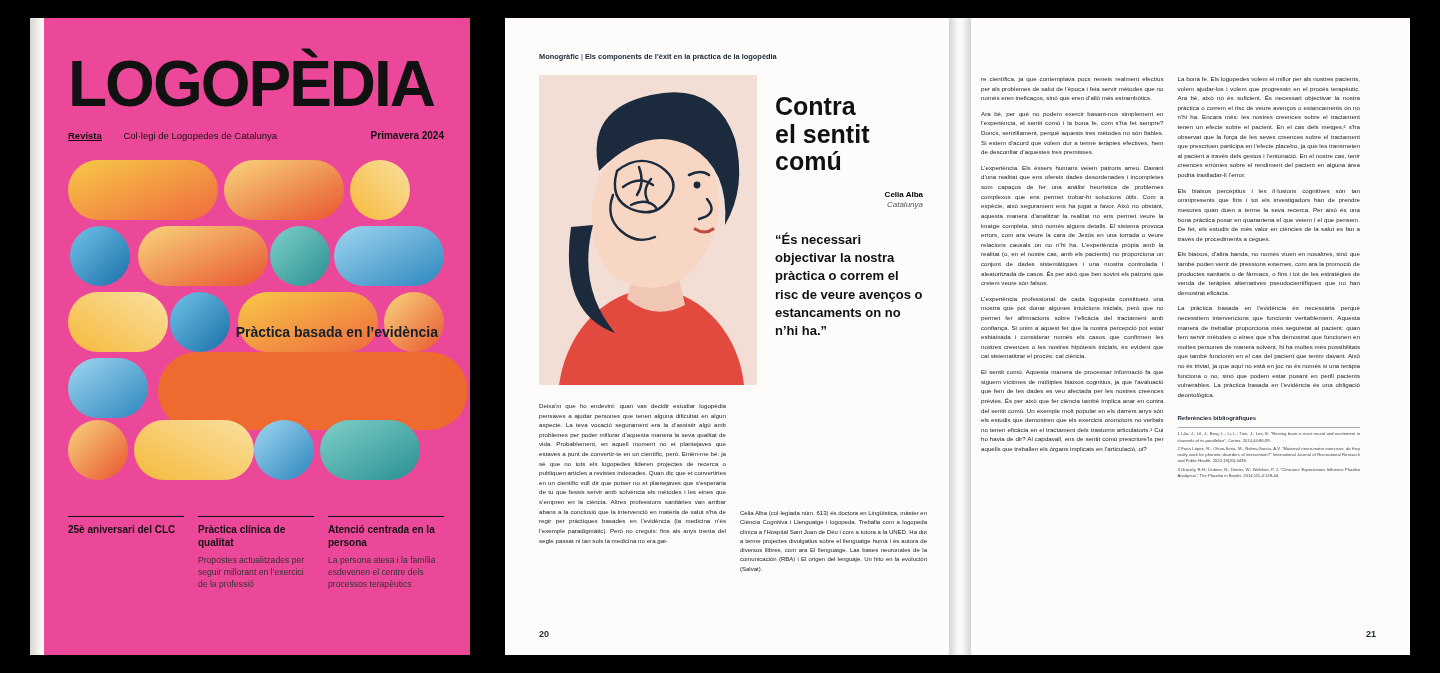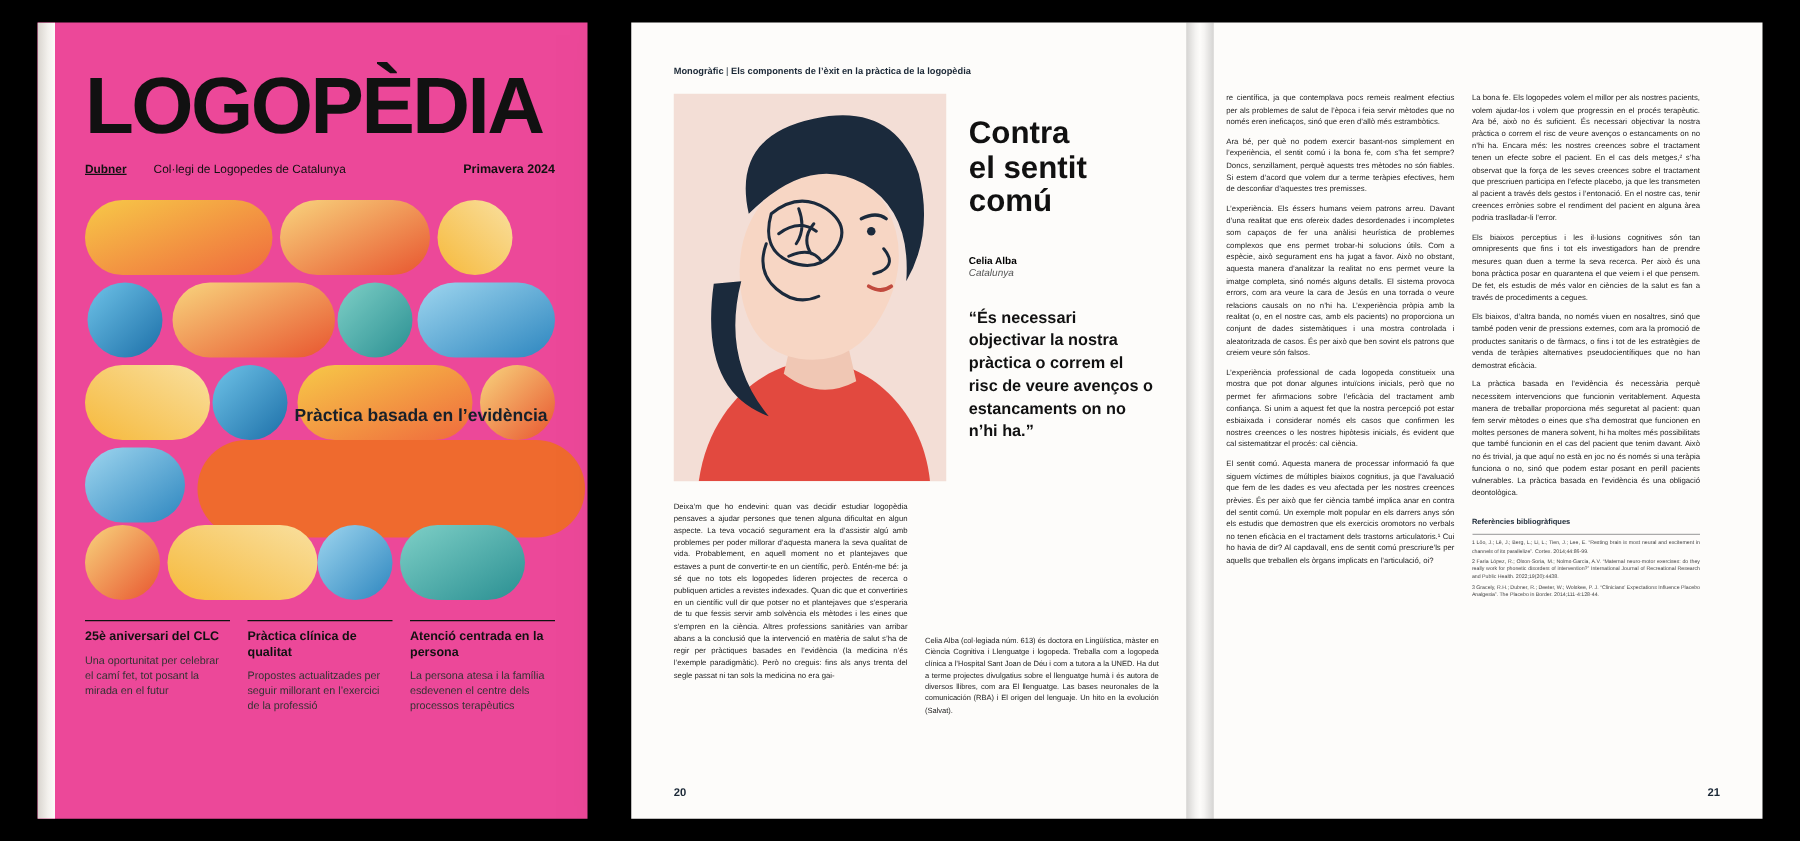--- a/index.html
+++ b/index.html
@@ -30,21 +30,21 @@
   .cover-meta{display:flex;justify-content:space-between;align-items:flex-start;margin-top:16px;}
   .cover-meta .left{font-size:9.5px;color:#111;line-height:1.35;}
   .cover-meta .left b{font-weight:bold;text-decoration:underline;}
   .cover-meta .right{font-size:10px;font-weight:bold;color:#111;}
   .hero{position:relative;margin-top:14px;height:340px;}
   .hero svg{display:block;}
   .cover-title{
     position:absolute;right:6px;top:168px;
     font-size:14px;font-weight:bold;color:#16202a;line-height:1.25;text-align:left;
   }
-  .cover-bottom{display:flex;gap:14px;margin-top:0;}
+  .cover-bottom{display:flex;gap:14px;margin-top:20px;}
   .cb-col{flex:1;}
   .cb-col .hr{height:1px;background:#111;margin-bottom:7px;}
   .cb-col h4{font-size:10px;margin:0 0 6px 0;color:#111;font-weight:bold;line-height:1.25;}
   .cb-col p{font-size:8.6px;margin:0;color:#333;line-height:1.38;}
 
   
   .spread{
     position:absolute;left:505px;top:18px;width:905px;height:637px;
     background:#fdfcfa;
     box-shadow:0 10px 40px rgba(0,0,0,.5);
@@ -57,21 +57,21 @@
     position:absolute;left:444px;top:0;width:22px;height:100%;
     background:linear-gradient(90deg,rgba(0,0,0,.16) 0%,rgba(0,0,0,.03) 35%,rgba(0,0,0,0) 50%,rgba(0,0,0,.03) 65%,rgba(0,0,0,.16) 100%);
     pointer-events:none;
   }
   .runhead{font-size:7.4px;color:#1b2836;margin-bottom:14px;}
   .runhead b{font-weight:bold;}
   .artbox{position:relative;width:100%;height:310px;display:flex;}
   .art{width:218px;height:310px;background:#f3ded6;position:relative;overflow:hidden;}
   .headblock{flex:1;padding:18px 4px 0 18px;box-sizing:border-box;}
   .art-title{font-size:25px;font-weight:bold;color:#111;line-height:1.1;margin:0;}
-  .byline{margin-top:28px;font-size:8px;line-height:1.35;}
+  .byline{margin-top:14px;font-size:8px;line-height:1.35;text-align:right;}
   .byline b{font-weight:bold;}
   .byline i{font-style:italic;color:#555;}
   .pullquote{margin-top:20px;font-size:13px;font-weight:bold;color:#111;line-height:1.4;}
   .cols{display:flex;gap:14px;margin-top:16px;}
   .col{flex:1;font-size:6.2px;line-height:1.55;color:#222;text-align:justify;}
   .col p{margin:0 0 6px 0;}
   .col p.bio{font-size:6.0px;}
   .folio{position:absolute;bottom:16px;font-size:9px;font-weight:bold;color:#1b2836;}
   .folio.l{left:34px;}
   .folio.r{right:34px;}
@@ -85,21 +85,21 @@
 
 <div class="stage">
 
   <div class="cover">
     <div class="spine"></div>
     <div class="cover-inner">
       <div class="masthead">LOGOPÈDIA</div>
 
       <div class="cover-meta">
         <div class="left">
-          <b>Dubner</b>
+          <b>Revista</b>
           <span style="margin-left:19px">Col·legi de Logopedes de Catalunya</span>
         </div>
         <div class="right">Primavera 2024</div>
       </div>
 
       <div class="hero">
         <svg width="400" height="340" viewBox="0 0 400 340">
           <defs>
             <linearGradient id="g1" x1="0" y1="0" x2="1" y2="1">
               <stop offset="0%" stop-color="#f7c948"></stop>
@@ -149,21 +149,20 @@
           <circle cx="216" cy="294" r="30" fill="url(#g4)"></circle>
           <rect x="252" y="264" width="100" height="60" rx="30" fill="url(#g6)"></rect>
         </svg>
         <div class="cover-title">Pràctica basada en l’evidència</div>
       </div>
 
       <div class="cover-bottom">
         <div class="cb-col">
           <div class="hr"></div>
           <h4>25è aniversari del CLC</h4>
-          <p>Una oportunitat per celebrar el camí fet, tot posant la mirada en el futur</p>
         </div>
         <div class="cb-col">
           <div class="hr"></div>
           <h4>Pràctica clínica de qualitat</h4>
           <p>Propostes actualitzades per seguir millorant en l’exercici de la professió</p>
         </div>
         <div class="cb-col">
           <div class="hr"></div>
           <h4>Atenció centrada en la persona</h4>
           <p>La persona atesa i la família esdevenen el centre dels processos terapèutics</p>

